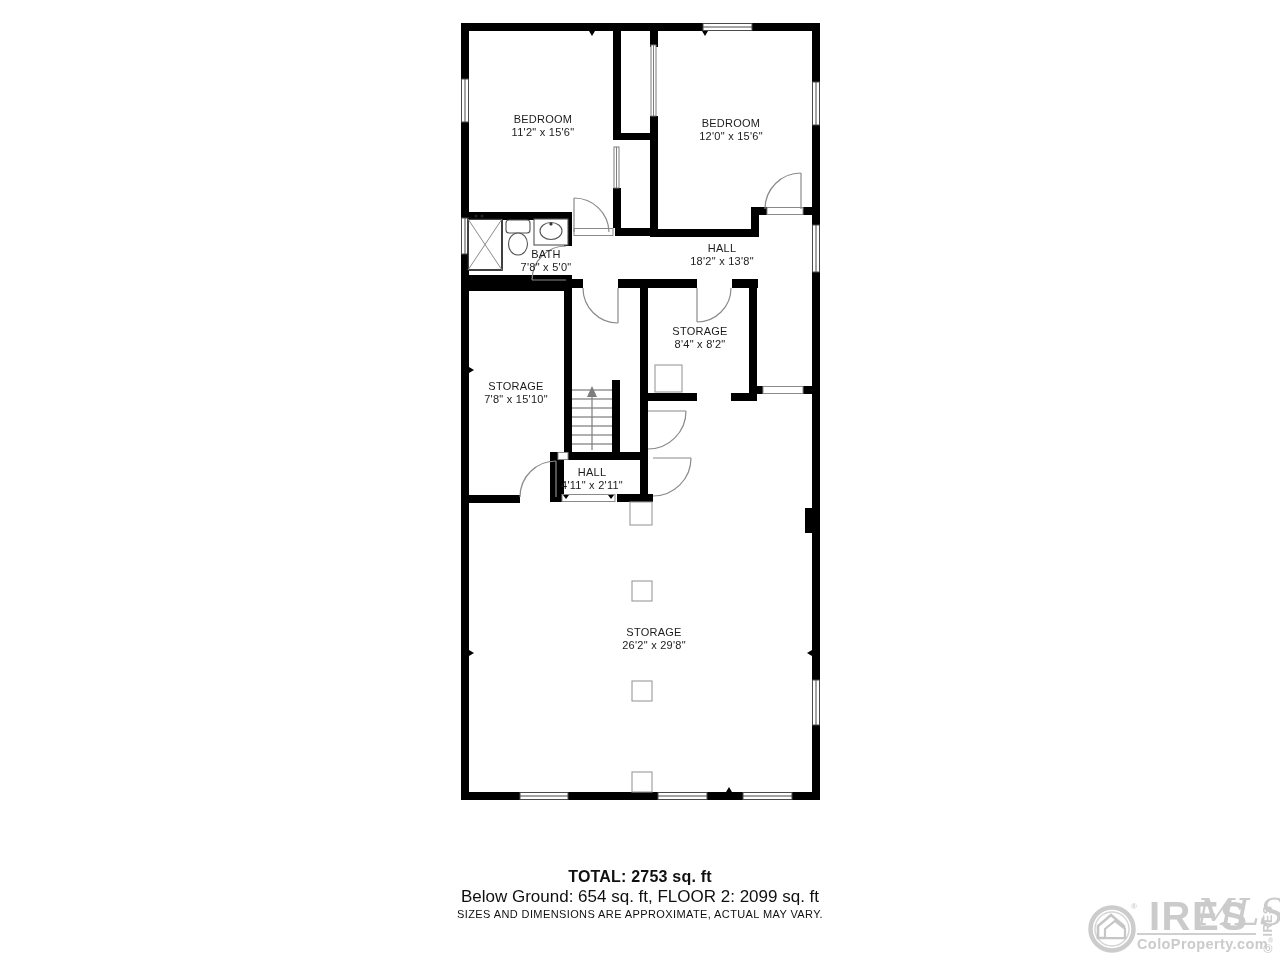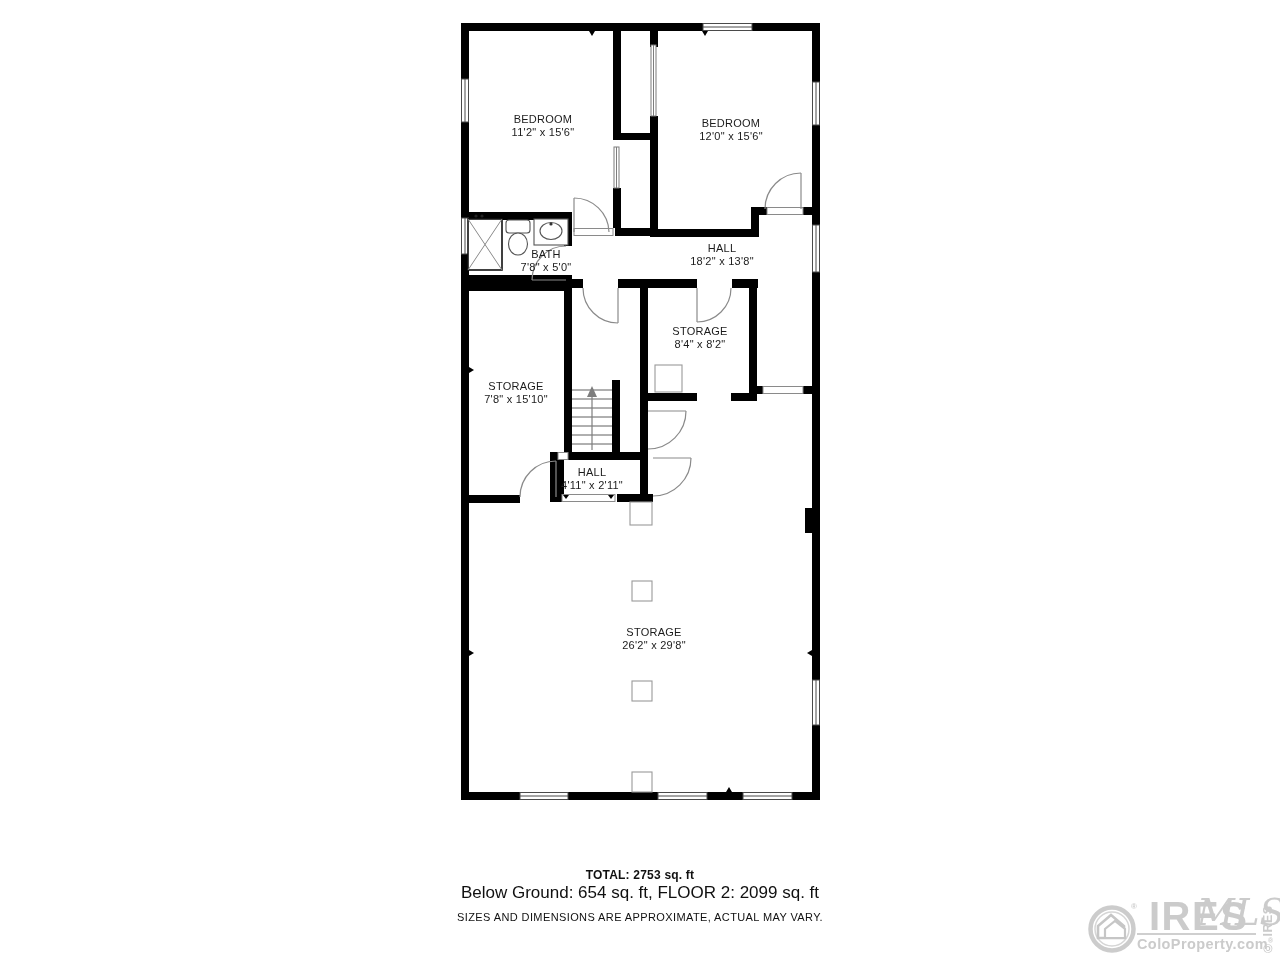--- a/index.html
+++ b/index.html
@@ -3,23 +3,23 @@
 <meta charset="utf-8">
 <style>
   html,body{margin:0;padding:0;background:#fff;}
   .canvas{position:relative;width:1280px;height:960px;background:#ffffff;
           font-family:"Liberation Sans",sans-serif;overflow:hidden;}
   .plan-svg{position:absolute;left:0;top:0;}
   .room-label{position:absolute;transform:translate(-50%,-50%);text-align:center;
               color:#1b1b1b;font-size:11px;line-height:12.5px;letter-spacing:.25px;
               white-space:nowrap;}
   .footer{position:absolute;left:0;top:868px;width:1280px;text-align:center;color:#101010;}
-  .footer .f1{font-size:12px;font-weight:bold;letter-spacing:.2px;}
+  .footer .f1{font-size:16px;font-weight:bold;letter-spacing:.2px;}
   .footer .f2{font-size:17px;margin-top:1px;}
-  .footer .f4{font-size:11px;margin-top:8px;letter-spacing:.4px;}
+  .footer .f4{font-size:11px;margin-top:1px;letter-spacing:.4px;}
   .logo{position:absolute;left:1085px;top:897px;width:195px;height:62px;color:#cbcbcb;}
   .logo-icon{position:absolute;left:2px;top:7px;}
   .logo-reg{position:absolute;left:46px;top:5px;font-size:8px;font-weight:bold;}
   .logo-ires{position:absolute;left:52px;top:4px;font-size:40px;font-weight:bold;
              letter-spacing:1.5px;line-height:30px;margin-left:12px;}
   .logo-mls{position:absolute;left:112px;top:-4px;font-size:37px;font-style:italic;
             font-family:"DejaVu Serif",serif;line-height:40px;}
   .logo-rule{position:absolute;left:52px;top:36px;width:119px;height:2px;background:#cfcfcf;}
   .logo-site{position:absolute;left:52px;top:39px;font-size:14.5px;font-weight:bold;
              letter-spacing:.4px;}

